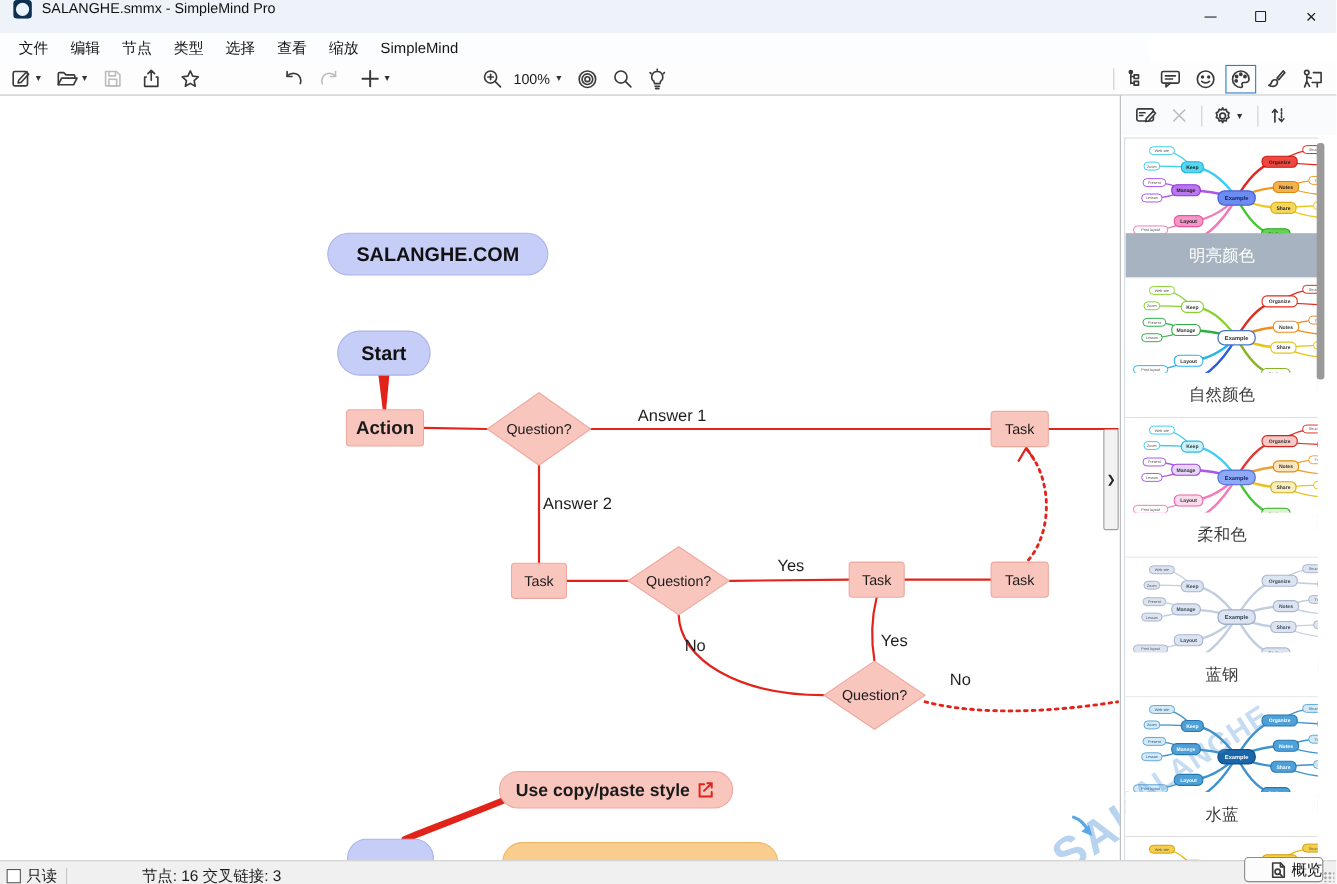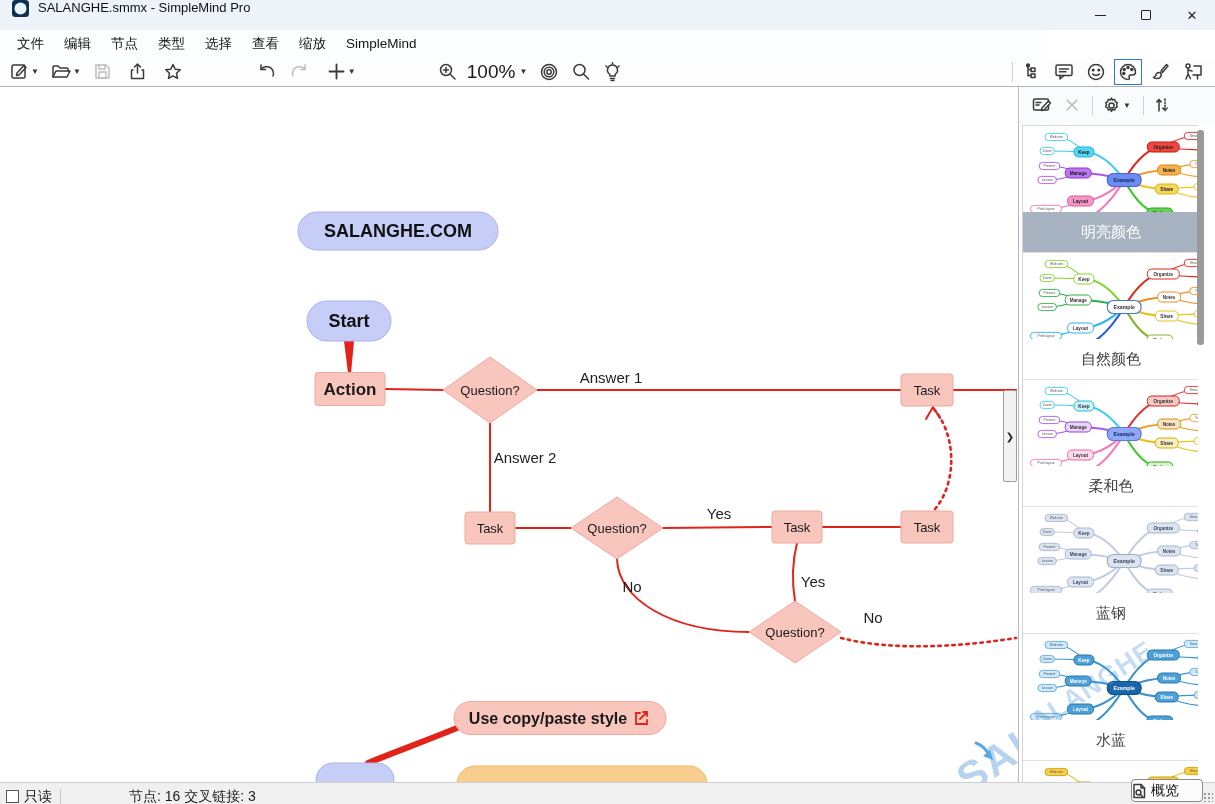--- a/index.html
+++ b/index.html
@@ -20,21 +20,21 @@
   .menubar { position:absolute; left:0; top:30px; width:1045px; height:27px; background:#fcfdfe; display:flex; align-items:center; padding-left:7px; }
   .menu-item { font-size:13.5px; color:#141414; padding:4px 10px; cursor:default; }
 
   
   .toolbar { position:absolute; left:0; top:57px; width:1215px; height:30px; background:#fdfdfd; border-bottom:1px solid #b3b3b3; display:flex; align-items:center; }
   .tbtn { display:flex; align-items:center; padding:2px 3px; margin:0 2px; border:1.5px solid transparent; }
   .tbtn svg { display:block; }
   .caret { font-size:8px; color:#333; margin-left:2px; }
   .disabled { opacity:.32; }
   .tbtn.selected { border-color:#2b7cd3; }
-  .zoom-label { font-size:19px; color:#1a1a1a; margin:0 2px 0 3px; }
+  .zoom-label { font-size:13px; color:#1a1a1a; margin:0 2px 0 3px; }
   .tb-sep { width:1px; height:20px; background:#cfcfcf; margin:0 5px; }
   .icon-stroke { stroke:#3a3a3a; fill:none; stroke-width:1.5; stroke-linecap:round; stroke-linejoin:round; }
 
   
   .main { position:absolute; left:0; top:87px; width:1215px; height:695px; }
   .canvas { position:absolute; left:0; top:0; width:1019px; height:695px; background:#fff; border-right:1px solid #b9b9b9; overflow:hidden; }
   .canvas svg.flow { position:absolute; left:0; top:0; }
   .canvas-watermark { position:absolute; left:948px; top:676px; font-size:42px; font-weight:bold; letter-spacing:2px; color:rgba(125,175,225,.55); transform:rotate(-33deg); transform-origin:left top; white-space:nowrap; }
   .wm-arrow { position:absolute; left:972px; top:650px; }
   .collapse-handle { position:absolute; left:1003px; top:303px; width:14px; height:92px; background:#f2f2f2; border:1px solid #9e9e9e; border-radius:2px; display:flex; align-items:center; justify-content:center; font-size:10px; color:#222; }
@@ -50,21 +50,21 @@
   .card-label { position:absolute; left:0; bottom:0; width:100%; height:40px; display:flex; align-items:center; justify-content:center; font-size:15px; color:#3d3d3d; background:#fff;font-family:Liberation Serif, serif; }
   .style-card.selected .card-label { background:#a7b3c0; color:#fff; }
   .thumb-watermark { position:absolute; left:-14px; top:88px; font-size:27px; font-weight:bold; letter-spacing:1px; color:rgba(80,150,215,.33); transform:rotate(-33deg); transform-origin:left top; white-space:nowrap; pointer-events:none; }
   .sb-scroll { position:absolute; left:177px; top:43px; width:7px; height:215px; background:#9a9a9a; border-radius:3px; }
 
   
   .statusbar { position:absolute; left:0; top:782px; width:1215px; height:28px; background:#f0f0f0; border-top:1px solid #cfcfcf; display:flex; align-items:center; font-size:14px; color:#1a1a1a; }
   .ro-check { width:13px; height:13px; border:1px solid #555; background:#fff; margin:0 5px 0 6px; }
   .status-sep { width:1px; height:16px; background:#c6c6c6; margin:0 6px; }
   .nodes-info { margin-left:62px; }
-  .overview-btn { position:absolute; left:1131px; top:779px; width:72px; height:23px; background:#fcfcfc; border:1px solid #8a8a8a; border-radius:4px; display:flex; align-items:center; justify-content:flex-start; font-size:14px; color:#111; gap:4px; }
+  .overview-btn { position:absolute; left:1131px; top:779px; width:72px; height:23px; background:#fcfcfc; border:1px solid #8a8a8a; border-radius:4px; display:flex; align-items:center; justify-content:flex-end; font-size:14px; color:#111; gap:4px; }
   .grip { position:absolute; left:1203px; top:792px; width:10px; height:10px;
     background-image: radial-gradient(#9a9a9a 1px, transparent 1.2px);
     background-size:4px 4px; }
 </style>
 </head>
 <body>
 
 <div class="window">
 
   <div class="titlebar">

